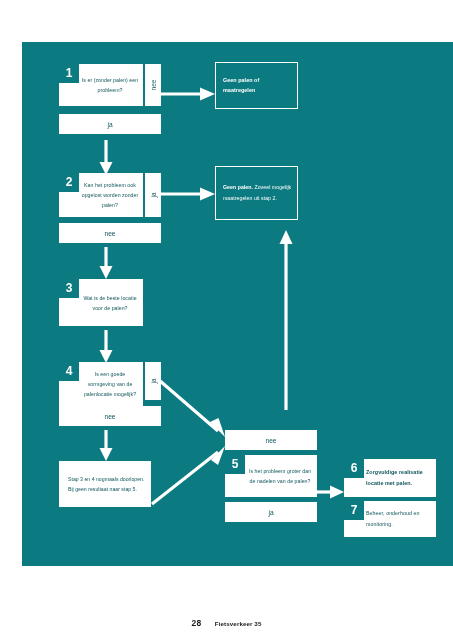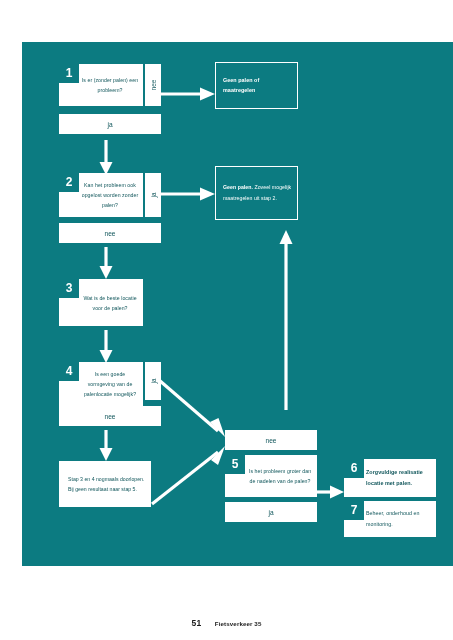--- a/index.html
+++ b/index.html
@@ -240,17 +240,17 @@
     <div class="box" style="left:322px; top:459px; width:92px; height:36px;">
       <div class="stepnum">7</div>
       <div class="boxtext" style="left:22px; right:5px; top:50%; transform:translateY(-50%); font-size:5.3px; line-height:2.0; text-align:left;">
         <span>Beheer, onderhoud en monitoring.</span>
       </div>
     </div>
 
   </div>
 
   <div id="footer">
-    <span class="pg">51</span>
+    <span class="pg">28</span>
     <span class="mag">Fietsverkeer 35</span>
   </div>
 
 </div>
 
 </body></html>

